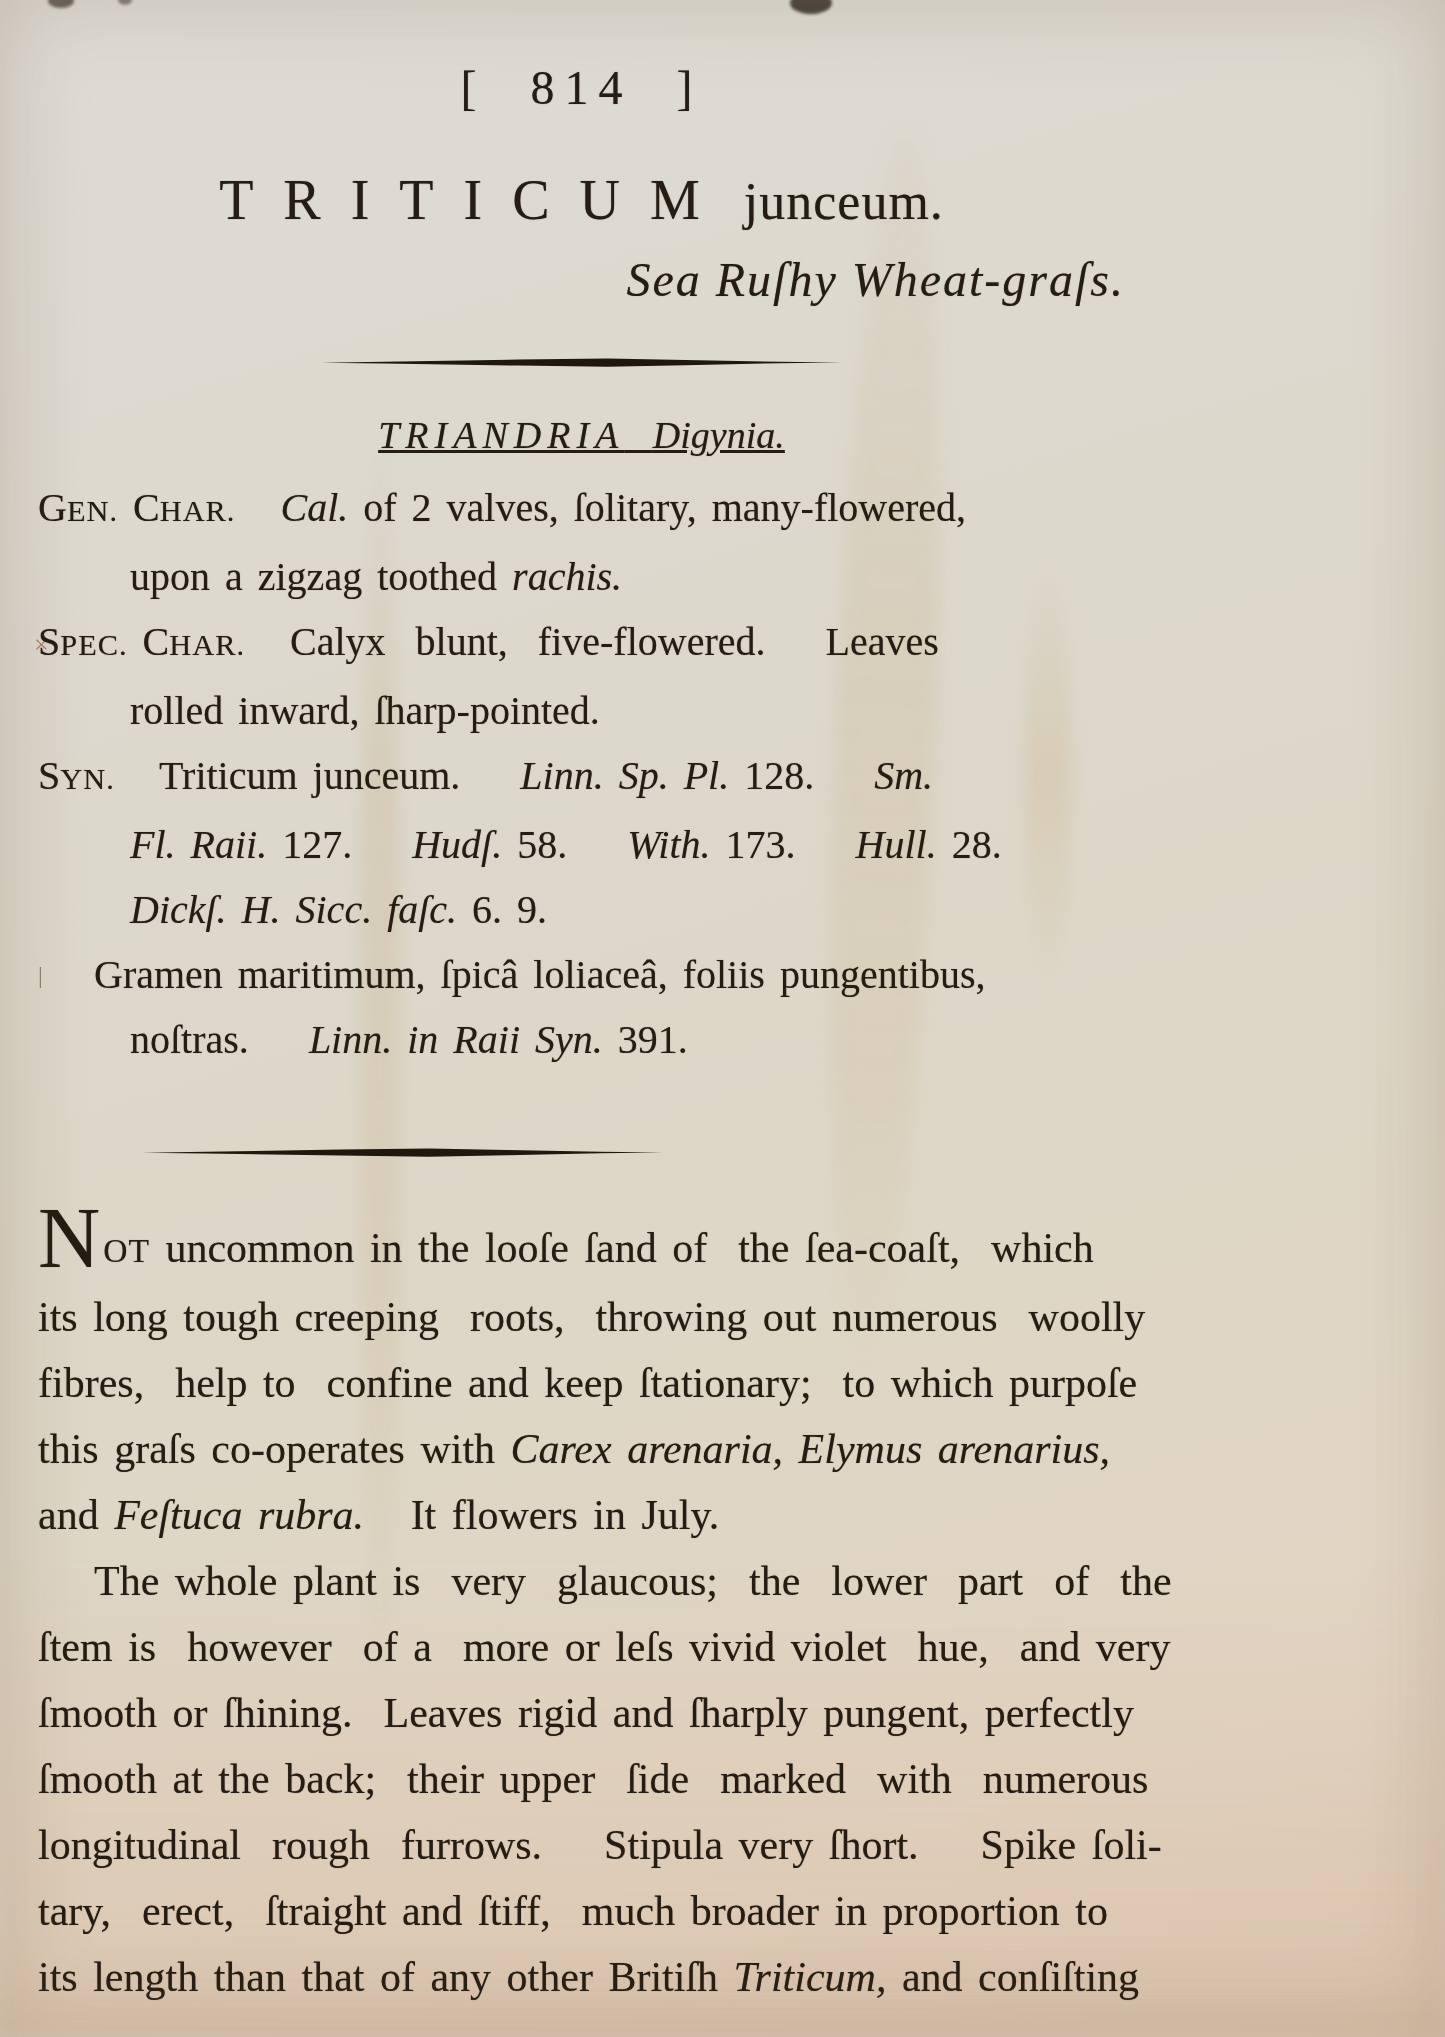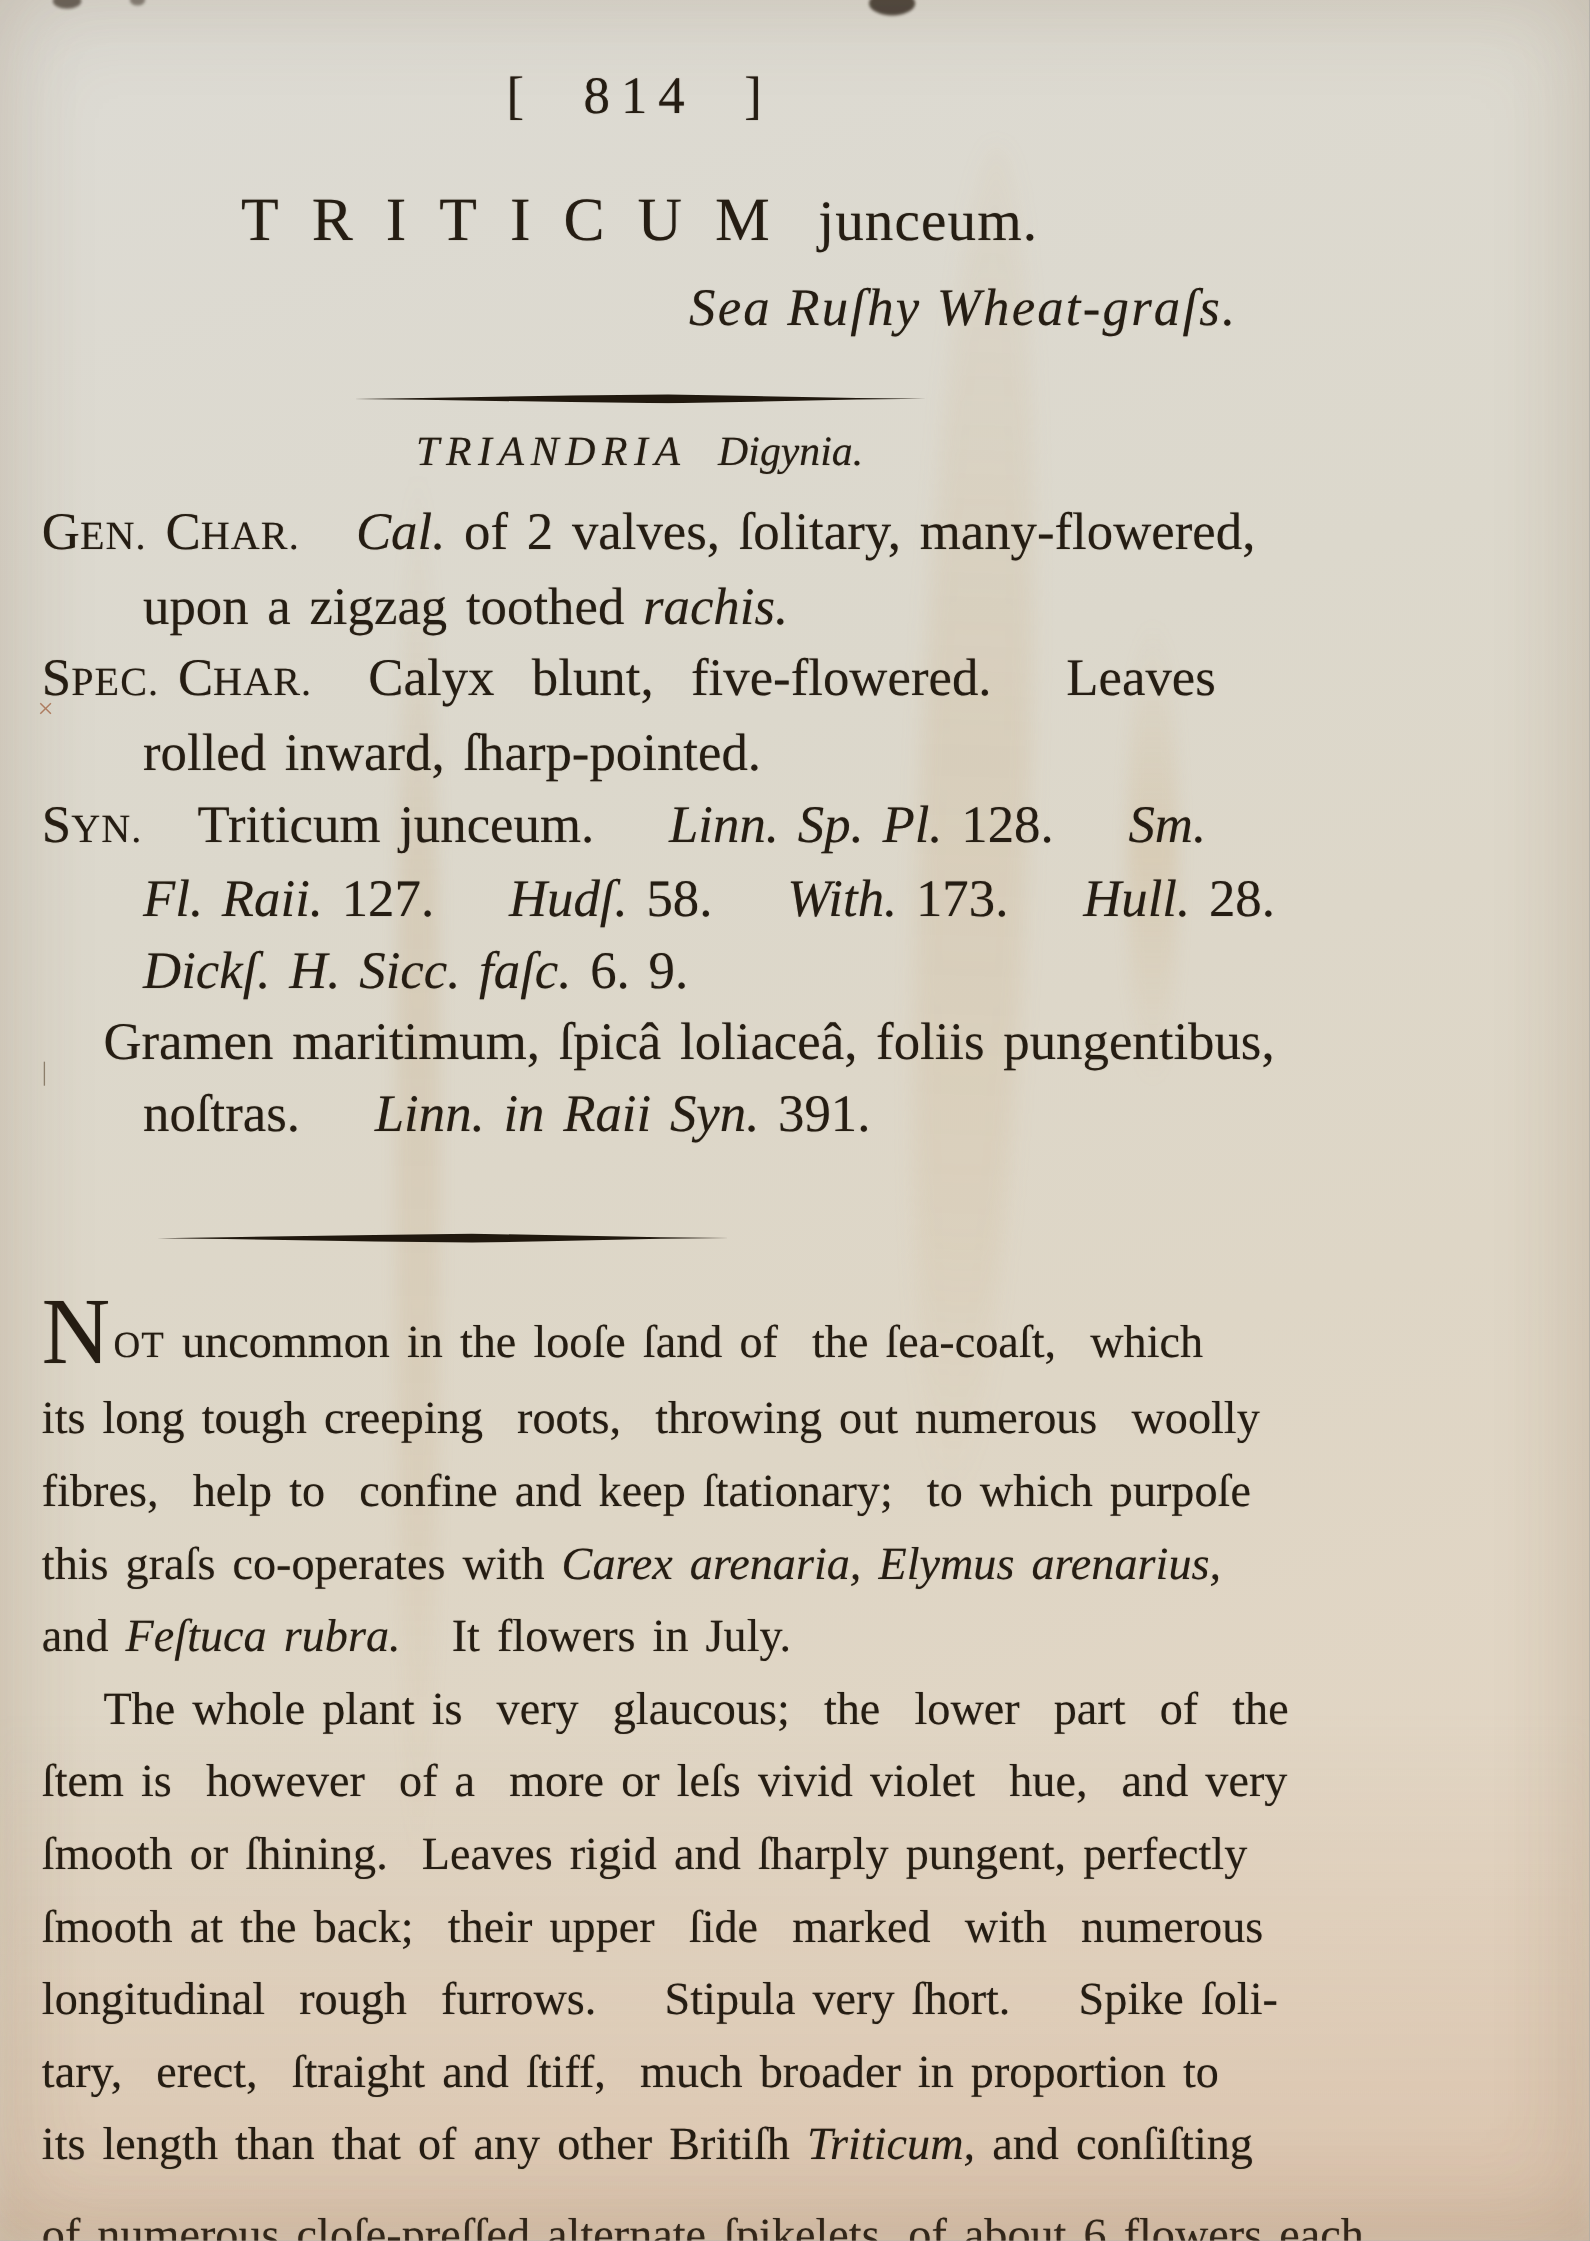--- a/index.html
+++ b/index.html
@@ -37,24 +37,24 @@
   .title{margin-top:50px;font-size:56px;line-height:68px;white-space:pre;
     text-shadow:0 0 1px rgba(35,25,12,0.5);}
   .title .genus{letter-spacing:30px;}
   .title .species{font-size:52px;letter-spacing:1px;text-align:right;}
   .subtitle{margin-top:14px;font-size:48px;line-height:60px;font-style:italic;letter-spacing:2px;
     text-shadow:0 0 1px rgba(35,25,12,0.45);text-align:right;}
   .rule{width:520px;height:9px;margin:0 auto;background:#20180e;filter:blur(0.4px);
     clip-path:polygon(0% 52%,12% 42%,38% 18%,55% 6%,70% 22%,88% 42%,100% 50%,88% 58%,70% 80%,55% 96%,38% 84%,12% 60%);}
   .rule1{margin-top:48px;}
   .rule2{margin-top:76px;margin-left:105px;}
-  .classline{margin-top:20px;font-size:38px;line-height:48px;
-    text-shadow:0 0 1px rgba(35,25,12,0.5);}
+  .classline{margin-top:44px;font-size:38px;line-height:48px;
+    text-shadow:0 0 1px rgba(35,25,12,0.5);text-decoration:underline;}
 
-  .entries{margin-top:16px;font-size:48px;line-height:65px;word-spacing:5px;
+  .entries{margin-top:16px;font-size:40px;line-height:65px;word-spacing:5px;
     text-shadow:0 0 1px rgba(35,25,12,0.45);}
   .bodytext{margin-top:58px;font-size:42px;line-height:66px;word-spacing:5px;
     text-shadow:0 0 1px rgba(35,25,12,0.45);}
 
   .tline{white-space:pre;}
   .tline.center{text-align:center;white-space:pre;}
   .tline.ind{padding-left:92px;}
   .tline.gram{padding-left:56px;}
   .tline.pind{padding-left:56px;}
   .tline.cut{margin-top:16px;}

